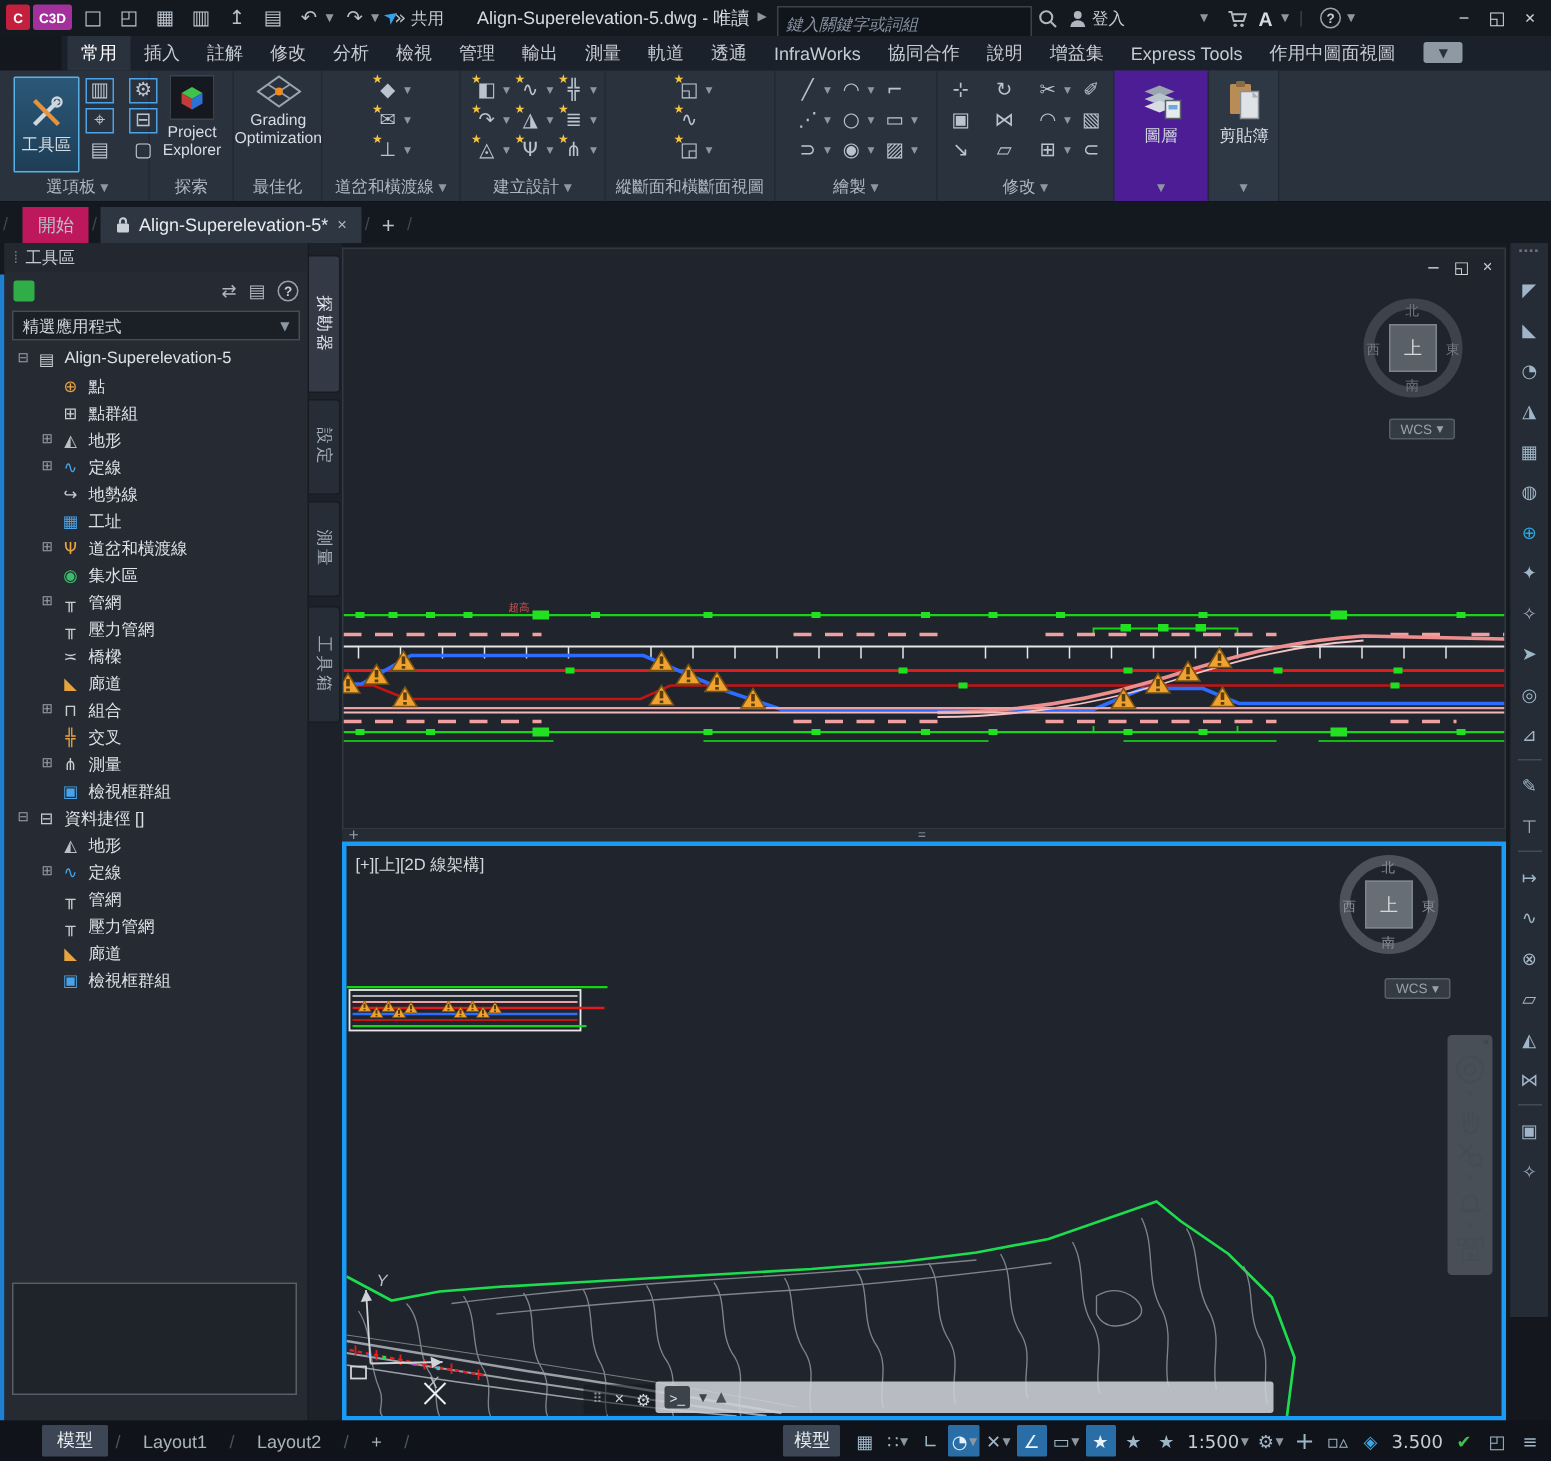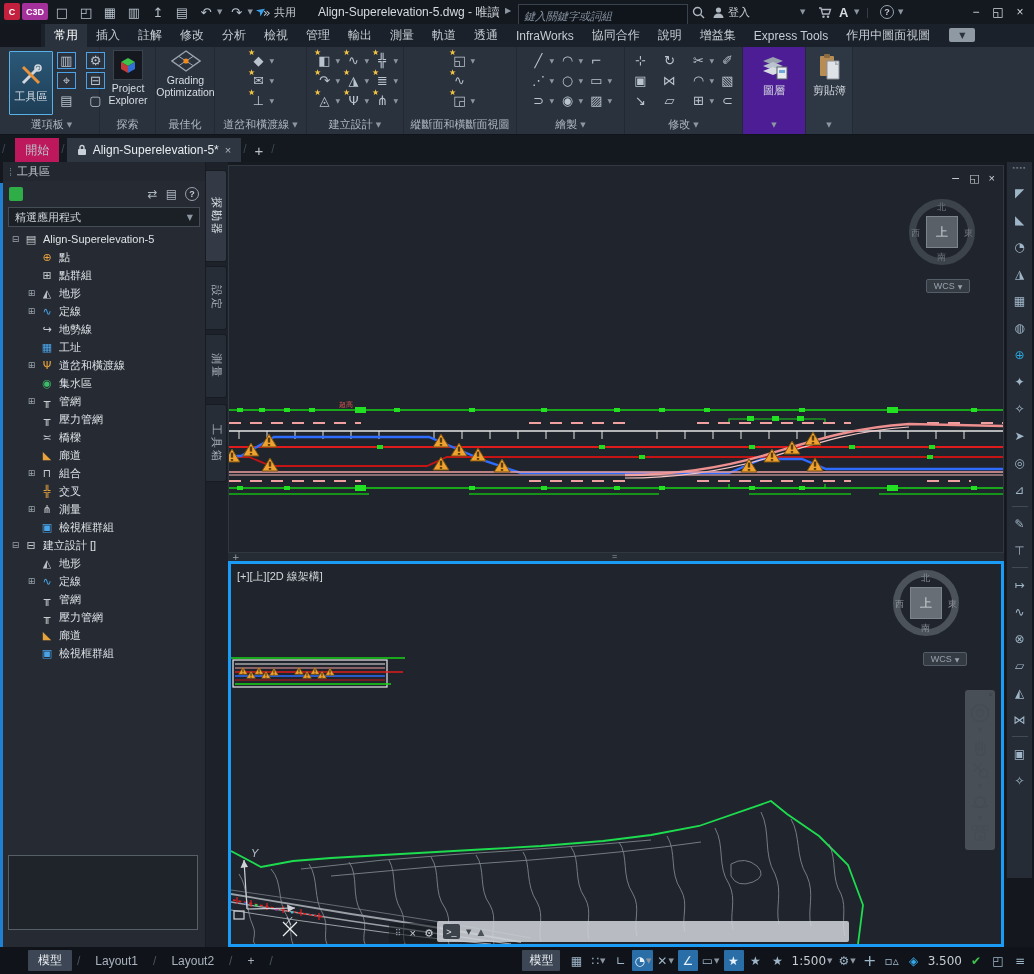--- a/index.html
+++ b/index.html
@@ -494,21 +494,21 @@
         <span>測量</span>
       </div>
       <div class="trow" style="padding-left: 24px;">
         <span class="texp sym"></span>
         <span class="ticon sym" style="color: rgb(74, 163, 232);">▣</span>
         <span>檢視框群組</span>
       </div>
       <div class="trow" style="padding-left: 8px;">
         <span class="texp sym">⊟</span>
         <span class="ticon sym" style="color: rgb(200, 205, 210);">⊟</span>
-        <span>建立設計 []</span>
+        <span>資料捷徑 []</span>
       </div>
       <div class="trow" style="padding-left: 24px;">
         <span class="texp sym"></span>
         <span class="ticon sym" style="color: rgb(185, 192, 198);">◭</span>
         <span>地形</span>
       </div>
       <div class="trow" style="padding-left: 24px;">
         <span class="texp sym">⊞</span>
         <span class="ticon sym" style="color: rgb(74, 163, 232);">∿</span>
         <span>定線</span>

